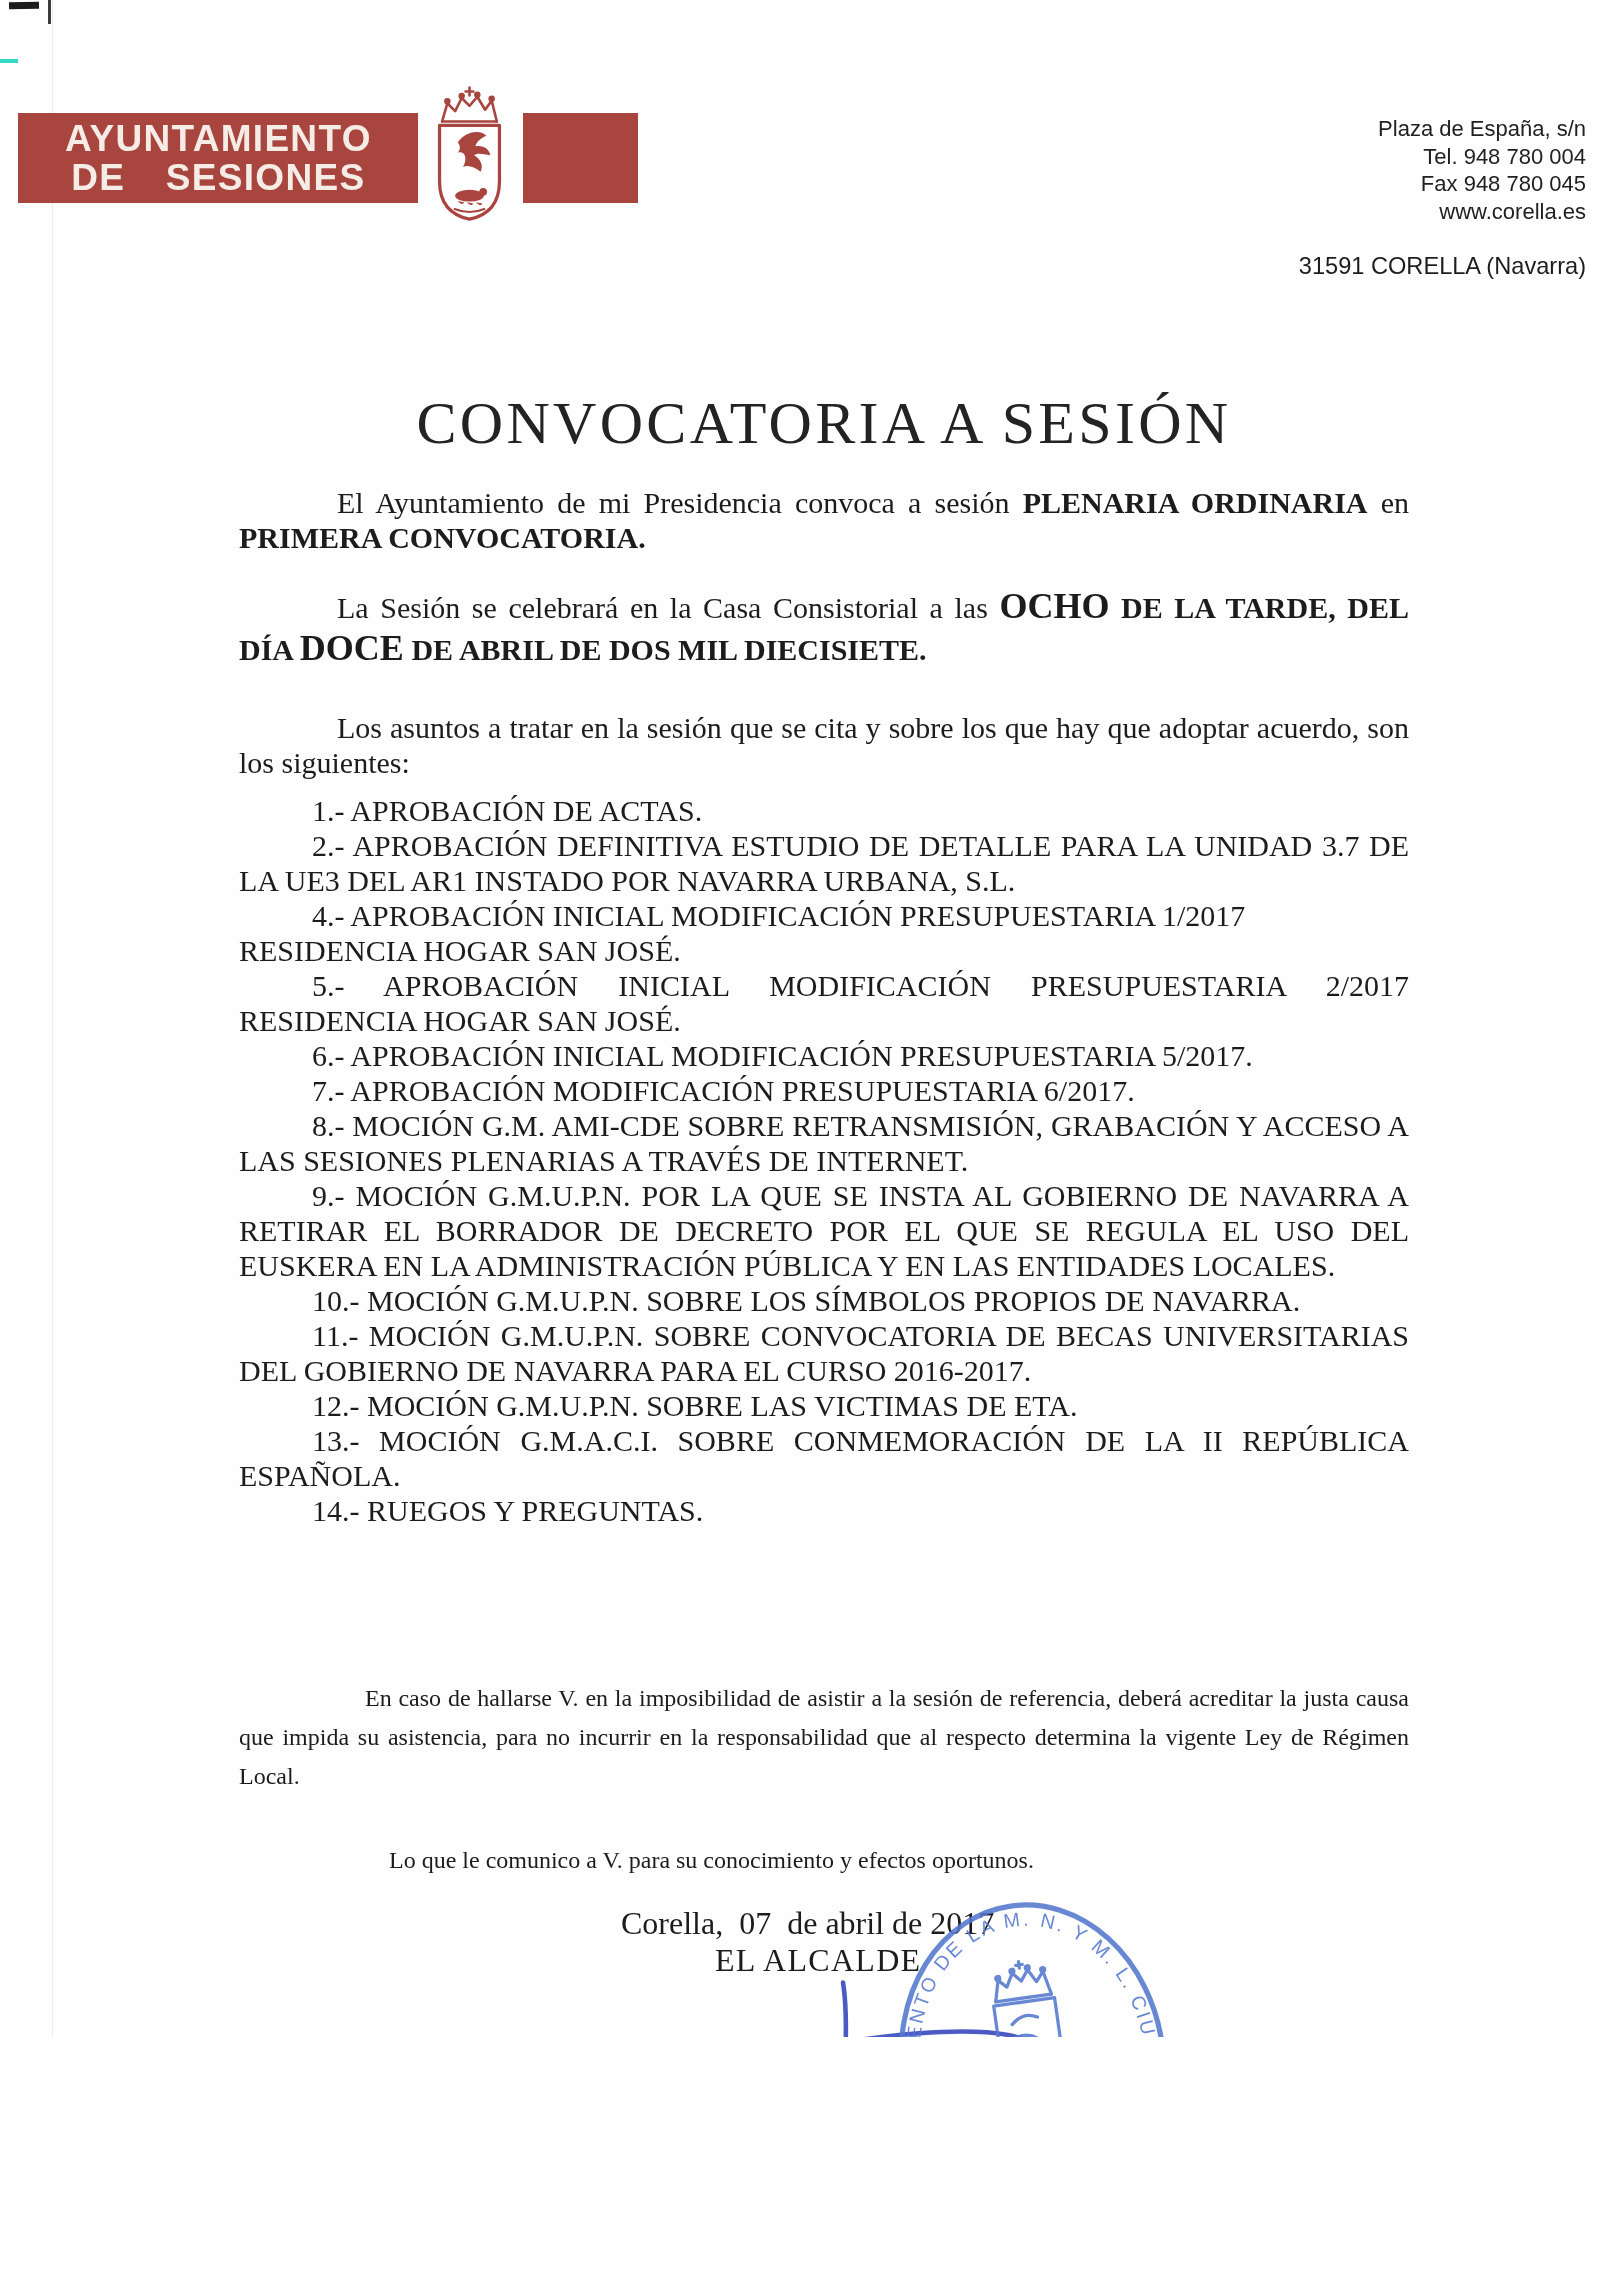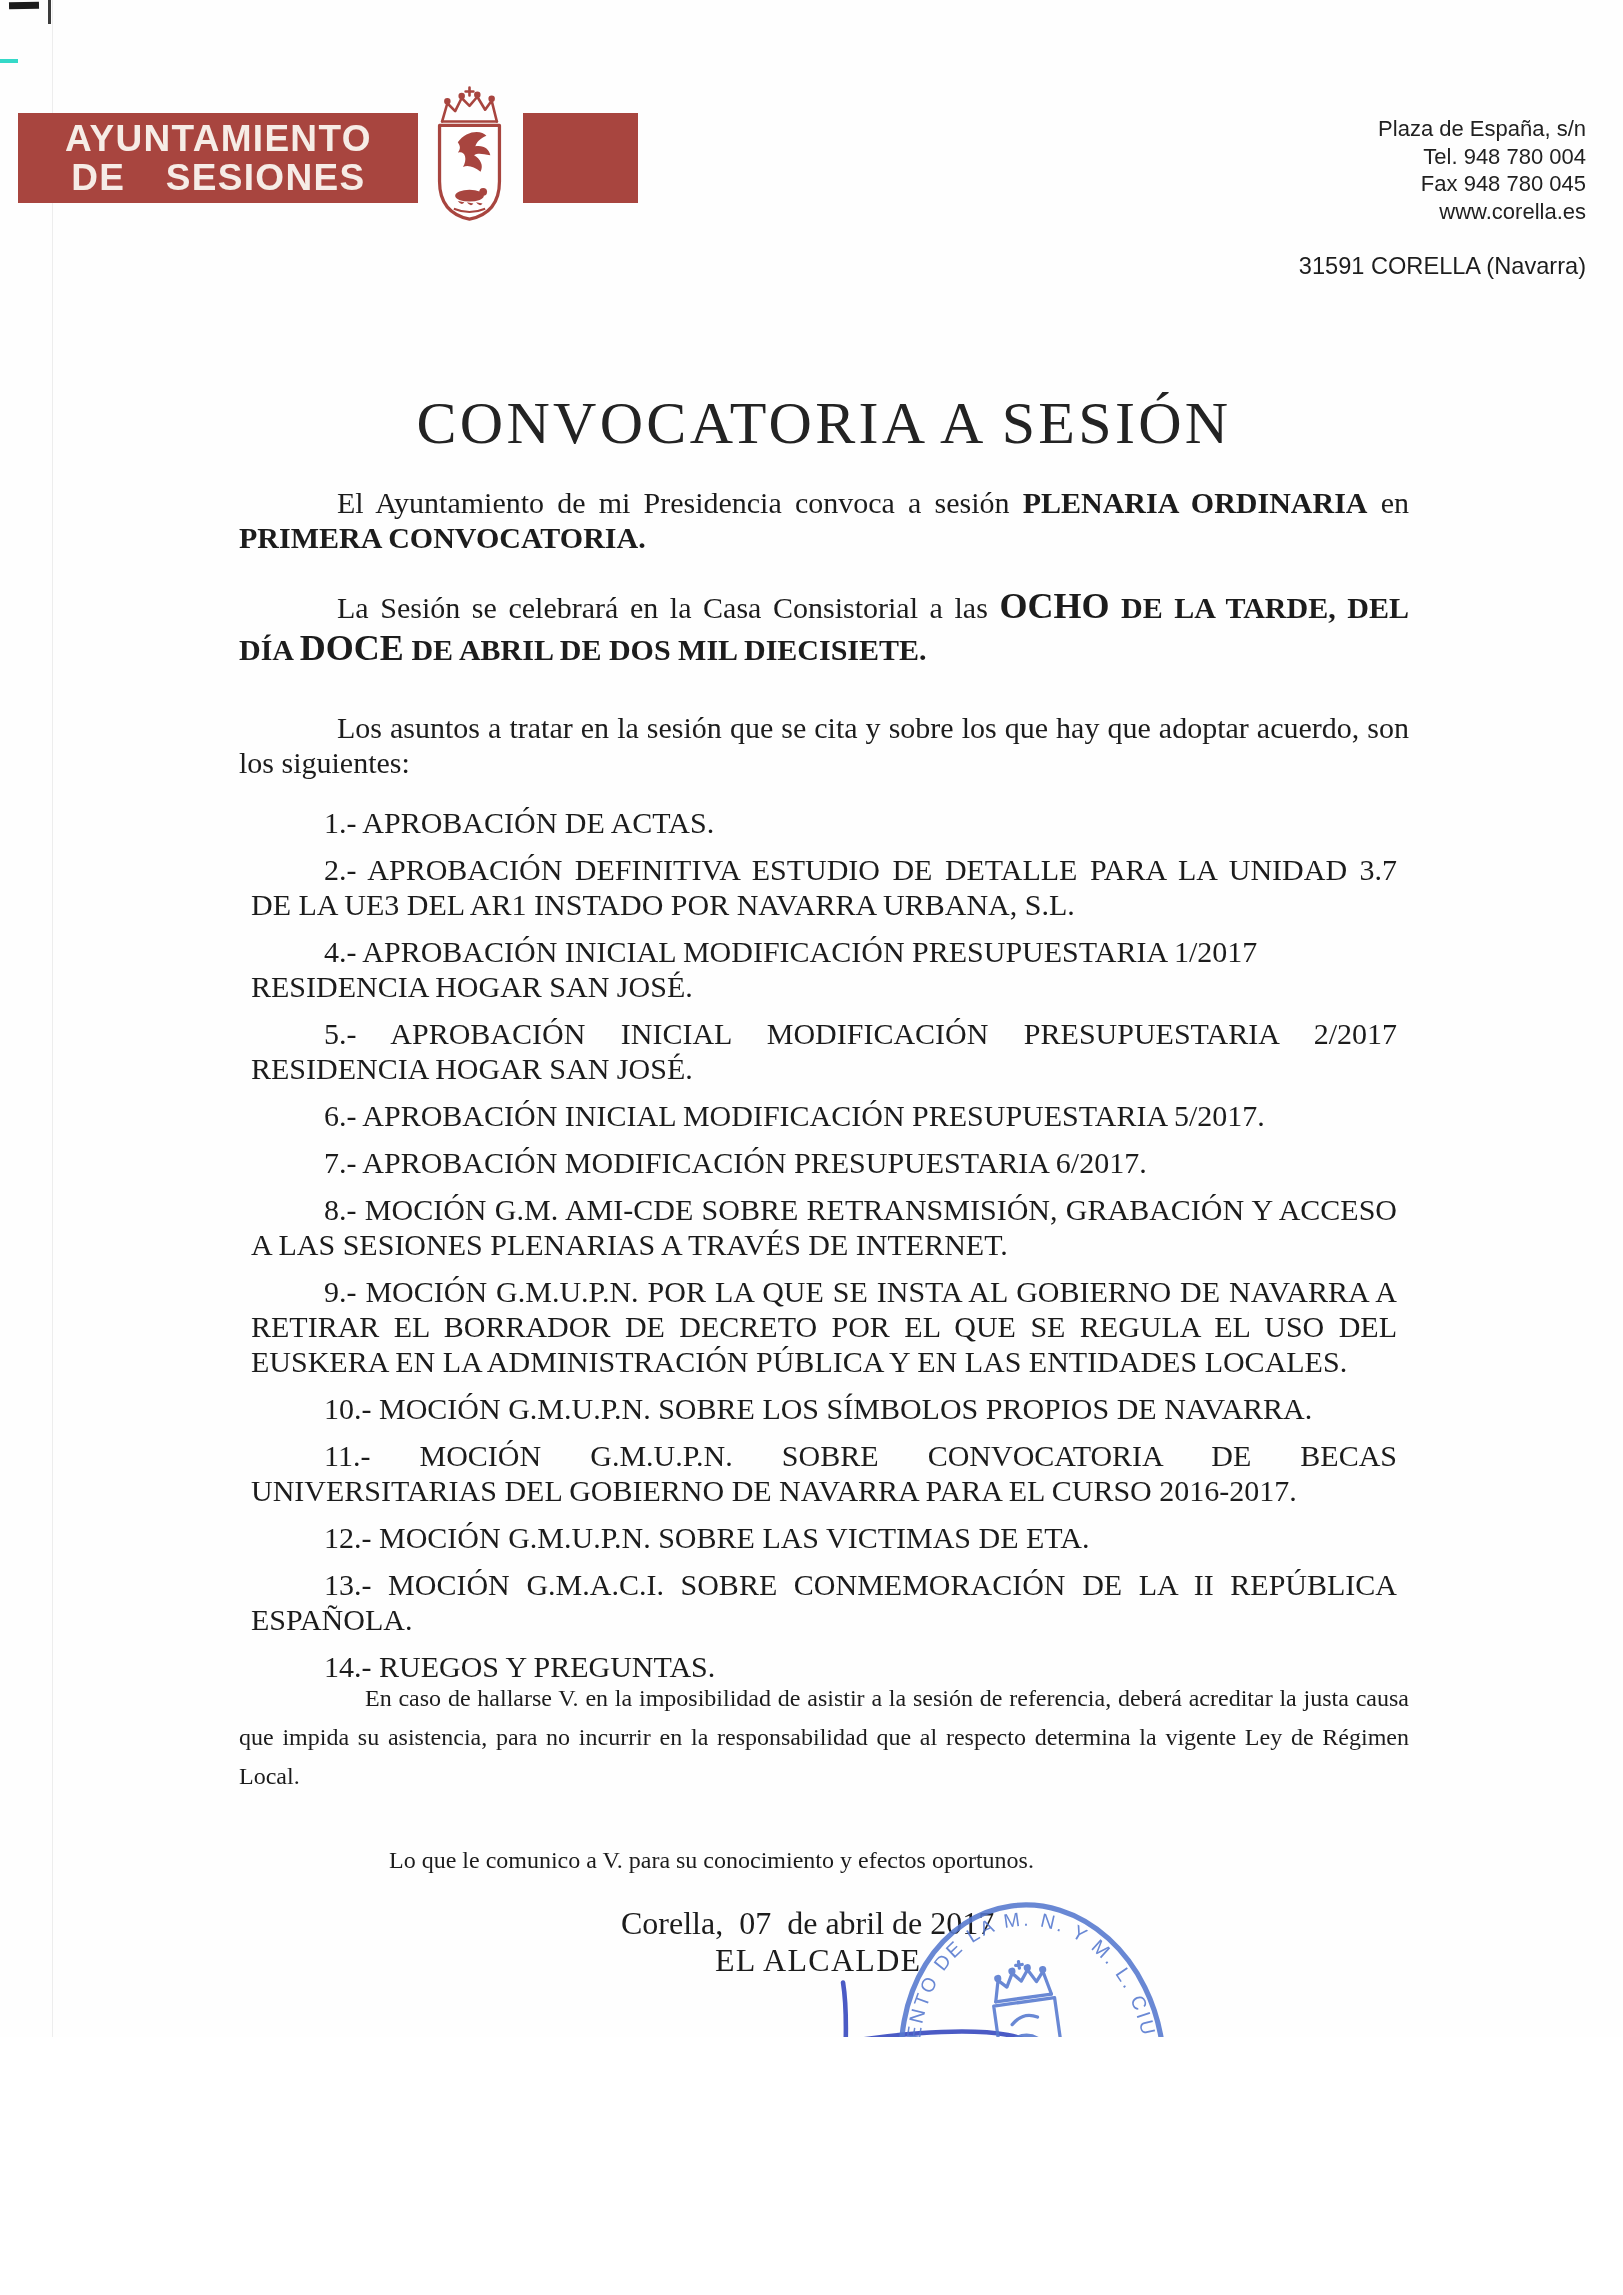--- a/index.html
+++ b/index.html
@@ -30,21 +30,21 @@
   .title{position:absolute;left:239px;top:391px;width:1170px;margin:0;text-align:center;
          font-size:60px;font-weight:400;letter-spacing:3.3px;line-height:65px;color:#232323;}
   .para{position:absolute;left:239px;width:1170px;margin:0;text-align:justify;
         font-size:30px;line-height:35px;text-indent:98px;}
   .p1{top:485px;}
   .p2{top:586px;line-height:41px;}
   .p3{top:692px;margin-top:18px;}
   .b{font-weight:bold;}
   .big{font-size:36px;}
   .topics{position:absolute;left:239px;top:793px;width:1170px;}
-  .topic{margin:12px;text-align:justify;font-size:30px;line-height:35px;text-indent:73px;}
+  .topic{margin:0;text-align:justify;font-size:30px;line-height:35px;text-indent:73px;}
   .closing{position:absolute;left:239px;width:1170px;margin:0;font-size:24px;}
   .c1{top:1679px;line-height:39px;text-align:justify;text-indent:126px;}
   .c2{top:1847px;text-indent:150px;}
   .dateline{position:absolute;left:621px;top:1905px;font-size:32px;white-space:pre;}
   .signer{position:absolute;left:715px;top:1942px;font-size:32px;letter-spacing:1.3px;}
 
   
   .signature{position:absolute;left:576px;top:1966px;width:576px;height:236px;}
   .stamp{position:absolute;left:892px;top:1898px;width:281px;height:330px;opacity:.88;}
   .stamp text{font-family:"Liberation Sans", sans-serif;fill:#5578cf;}

